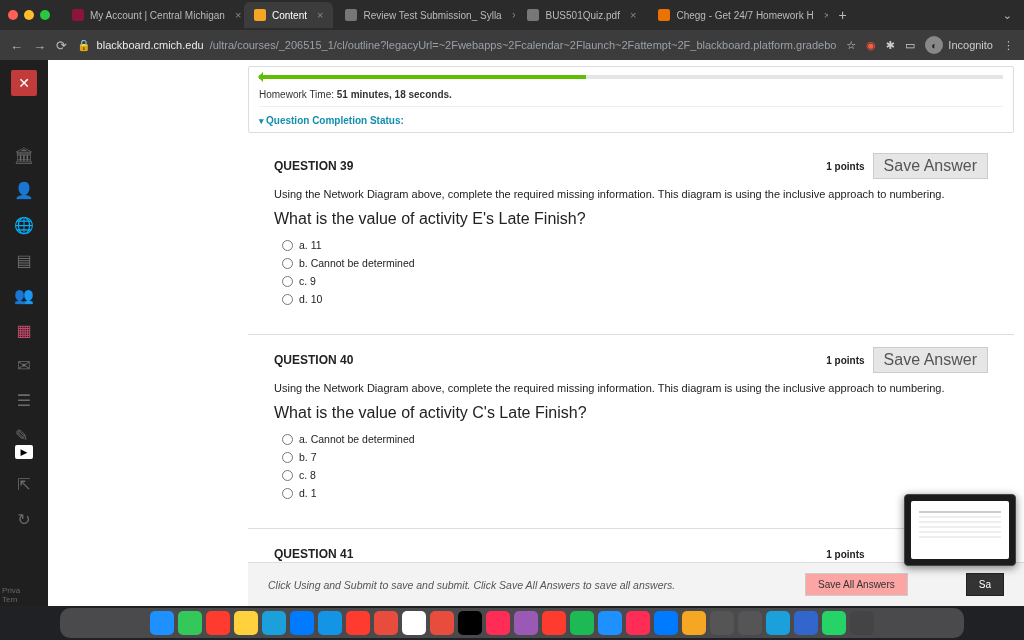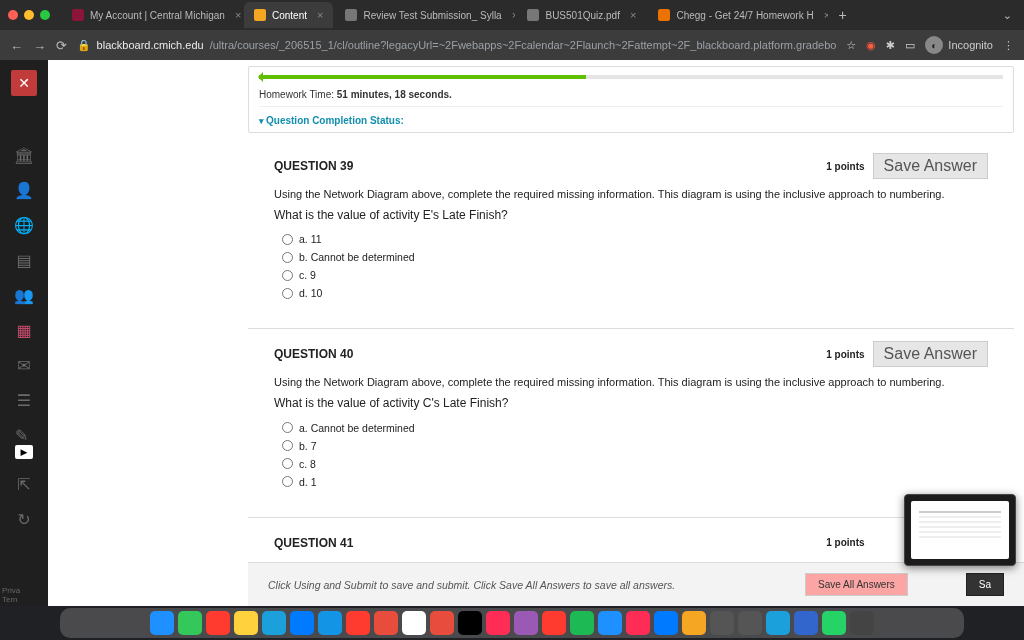--- a/index.html
+++ b/index.html
@@ -45,21 +45,21 @@
 .qcs{color:#128fae;font-weight:600;font-size:10px;padding:6px 0 2px;}
 .qcs::before{content:"▾ ";font-size:9px;color:#128fae;}
 
 .question{background:#fff;margin:0 10px 10px 0;padding:12px 26px 16px;position:relative;}
 .q-head{display:flex;justify-content:space-between;align-items:center;margin-bottom:8px;}
 .q-title{font-weight:700;font-size:12px;}
 .q-meta{display:flex;align-items:center;gap:8px;font-size:10px;}
 .pts{font-weight:700;margin-left:12px;}
 .save-btn{background:#e6e6e6;border:1px solid #ccc;padding:3px 10px;font-size:16px;color:#555;cursor:pointer;}
 .stem{font-size:11px;line-height:1.45;margin-bottom:4px;}
-.stem2{font-size:12px;line-height:1.45;margin-bottom:6px;}
+.stem2{font-size:16px;line-height:1.45;margin-bottom:6px;}
 .opt{display:flex;align-items:center;gap:6px;font-size:10.5px;padding:3px 0 3px 8px;}
 .opt input{width:11px;height:11px;}
 .divider{height:1px;background:#ddd;margin:10px 10px 0 0;}
 
 .footer-bar{position:absolute;left:200px;right:0;bottom:0;height:44px;border-top:1px solid #ddd;background:#f3f3f3;display:flex;align-items:center;padding:0 20px;gap:10px;font-size:10.5px;}
 .footer-text{flex:1;font-style:italic;color:#555;}
 .btn-light{background:#fca5a5;border:1px solid #ccc;padding:5px 12px;font-size:10px;color:#333;cursor:pointer;}
 .btn-dark{background:#333;border:1px solid #222;padding:5px 12px;font-size:10px;color:#fff;cursor:pointer;margin-left:48px;}
 
 .pip{position:absolute;right:8px;bottom:40px;width:112px;height:72px;background:#1b1b1b;border:1px solid #444;border-radius:4px;box-shadow:0 2px 8px rgba(0,0,0,.5);}

